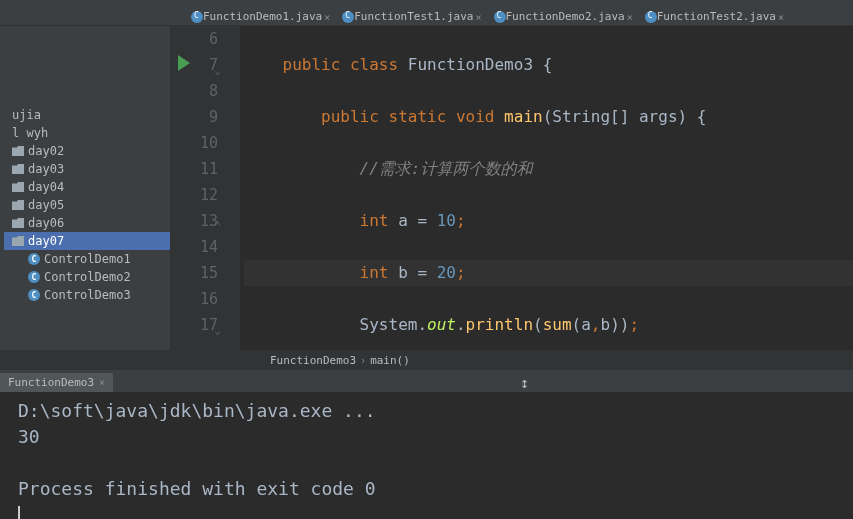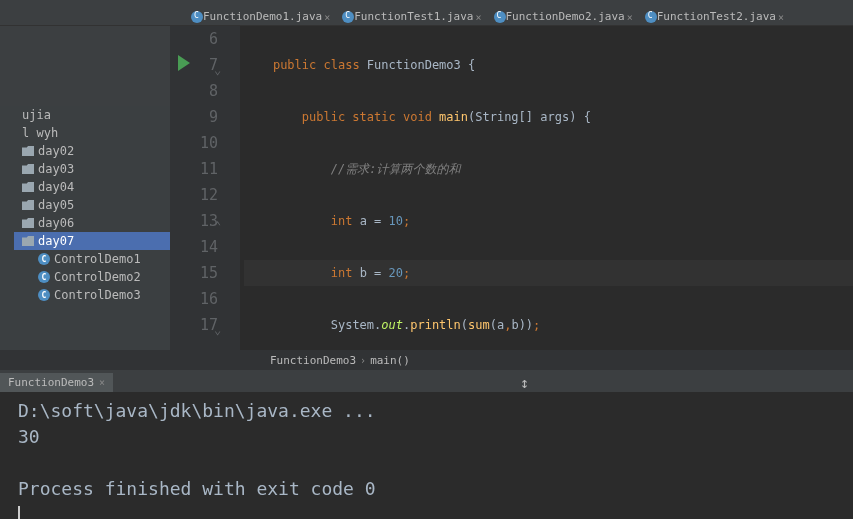--- a/index.html
+++ b/index.html
@@ -6,33 +6,33 @@
     body { width: 853px; height: 519px; background: #2b2b2b; color: #a9b7c6; overflow: hidden; position: relative; }
     .top-bar { height: 8px; background: #3c3f41; display: flex; align-items: flex-end; }
     .tab-bar { height: 18px; background: #3c3f41; display: flex; font-size: 11px; border-bottom: 1px solid #323232; padding-left: 185px; overflow: hidden; }
     .tab { display: flex; align-items: flex-end; padding: 2px 6px; color: #bbb; white-space: nowrap; }
     .tab .tab-icon { width: 12px; height: 12px; display: inline-block; background: #4e8ec2; border-radius: 6px; position: relative; }
     .tab .tab-icon::after { content: "C"; position: absolute; font-size: 8px; color: #fff; left: 3px; top: 0; }
     .tab .close { color: #888; font-size: 10px; margin-left: 2px; }
     .main { display: flex; height: 324px; }
     .sidebar { width: 170px; background: #3b3f41; font-size: 11px; font-family: "Segoe UI", Arial, sans-serif; color: #bbb; position: relative; }
     .sidebar-spacer { height: 80px; background: #3c3f41; }
-    .tree-root { padding-left: 14px; font-size: 12px; }
+    .tree-root { padding-left: 4px; font-size: 12px; }
     .tree-item { padding: 2px 0 2px 8px; display: flex; align-items: center; gap: 4px; cursor: pointer; }
     .tree-item.selected { background: #4b6eaf; color: #fff; }
     .tree-item.child { padding-left: 24px; }
     .folder-icon { width: 12px; height: 10px; display: inline-block; background: #9aa7b0; clip-path: polygon(0 15%, 40% 15%, 50% 0, 100% 0, 100% 100%, 0 100%); }
     .class-icon { width: 12px; height: 12px; border-radius: 6px; background: #4e8ec2; display: inline-flex; align-items: center; justify-content: center; color: #fff; font-size: 8px; font-weight: bold; }
     .class-icon::after { content: "C"; }
     .editor { flex: 1; display: flex; background: #2b2b2b; font-size: 18px; position: relative; }
     .gutter { width: 70px; background: #313335; text-align: right; color: #606366; font-size: 15px; padding-top: 0; }
     .gutter-line { height: 26px; line-height: 26px; padding-right: 22px; position: relative; }
     .run-arrow { position: absolute; left: 8px; top: 29px; width: 0; height: 0; border-left: 12px solid #499c54; border-top: 8px solid transparent; border-bottom: 8px solid transparent; }
     .fold-mark { position: absolute; left: 44px; color: #606366; font-size: 12px; top: 5px; }
-    .code { flex: 1; font-size: 12px; line-height: 26px; white-space: pre; padding-left: 4px; }
+    .code { flex: 1; font-size: 16px; line-height: 26px; white-space: pre; padding-left: 4px; }
     .code-line { height: 26px; }
     .code-line.hl { background: #323232; }
     .kw-plain { color: #cc7832; }
     .cls { color: #a9b7c6; }
     .num { color: #6897bb; }
     .com { color: #808080; font-style: italic; }
     .fn { color: #ffc66d; margin-top: 36px; }
     .static-fn { color: #ffc66d; }
     .field { color: #bef264; font-style: italic; }
     .paren { color: #a9b7c6; }

